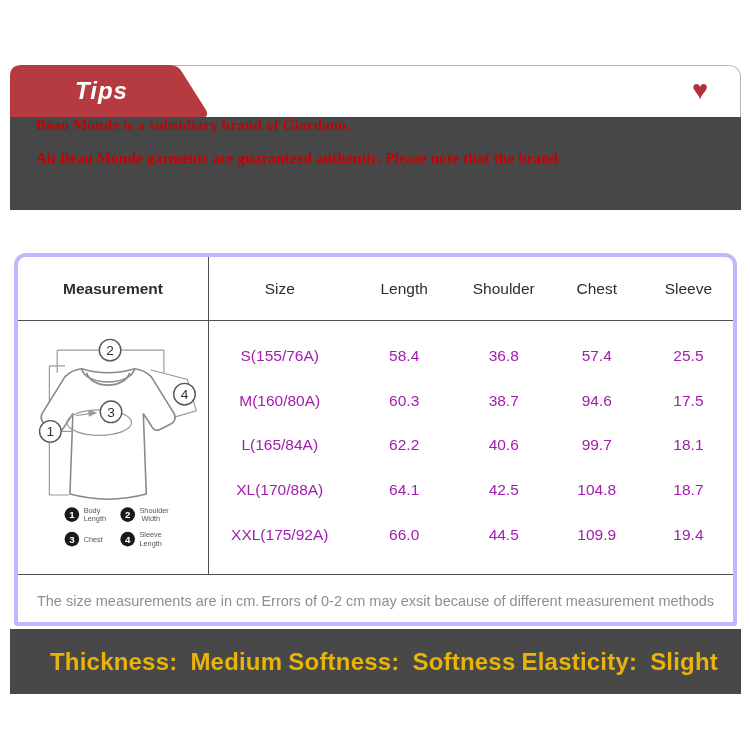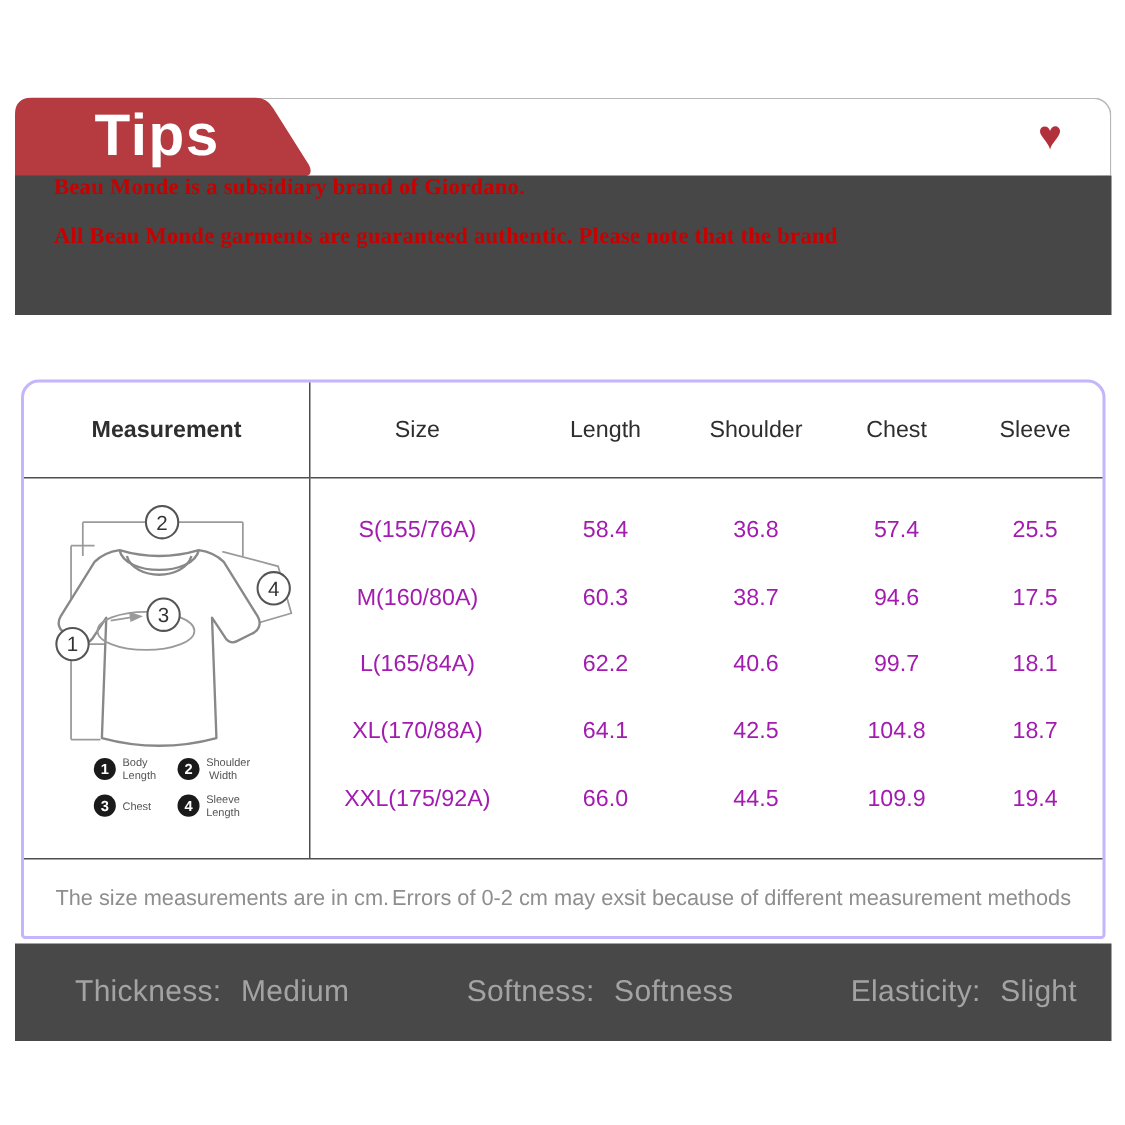--- a/index.html
+++ b/index.html
@@ -9,42 +9,42 @@
   }
 
   
   .banner {
     position:absolute; left:10px; top:65px; width:731px; height:52px;
     background:#fff; border:1px solid #b8b8b8; border-bottom:none;
     border-radius:12px 12px 0 0; box-sizing:border-box;
   }
   .tab-svg { position:absolute; left:-1px; top:-1px; width:212px; height:53px; }
   .tips-title {
-    position:absolute; left:52px; top:0; line-height:50px;
-    font-size:39px; font-weight:bold; color:#fff; letter-spacing:1px;
+    position:absolute; left:64px; top:0; line-height:50px;
+    font-size:24px; font-weight:bold; color:#fff; letter-spacing:1px;font-style:italic;
   }
   .heart {
     position:absolute; right:32px; top:0; line-height:48px;
     font-size:27px; color:#B2303C;
   }
 
   
   .notice {
     position:absolute; left:10px; top:117px; width:731px; height:93px;
     background:#474747; box-sizing:border-box; padding:0 18px 0 26px;
   }
   .notice p {
     margin:0 0 16px 0; font-family:"Liberation Serif", serif;
     font-weight:bold; font-size:15px; color:#C80000; letter-spacing:0.2px;
   }
 
   
   .size-table {
     position:absolute; left:14px; top:253px; width:723px; height:373px;
-    box-sizing:border-box; border:2px solid #c4b5fd;
+    box-sizing:border-box; border:4px solid #c4b5fd;
     border-radius:12px 12px 3px 3px; background:#fff;
     display:grid; grid-template-columns:191px 1fr; grid-template-rows:64px 1fr 52px;
   }
   .th-measure {
     border-right:1px solid #4f4f4f; border-bottom:1px solid #4f4f4f;
     display:flex; align-items:center; justify-content:center;
     font-weight:bold; font-size:15.5px; color:#2e2e2e;
   }
   .cols {
     display:grid; grid-template-columns:27% 20.5% 17.5% 18% 17%;
@@ -63,21 +63,21 @@
     gap:2px; font-size:14.5px; color:#8e8e8e;
   }
 
   
   .attr-bar {
     position:absolute; left:10px; top:629px; width:731px; height:65px;
     background:#484848; box-sizing:border-box;
     display:flex; align-items:center; justify-content:space-between;
     padding:0 23px 0 40px;
   }
-  .attr { color:#a3a3a3; font-weight:normal; font-size:20px; letter-spacing:0.2px; }
+  .attr { color:#eab308; font-weight:bold; font-size:24px; letter-spacing:0.2px; }
   .attr .v { margin-left:13px; }
 
   
   .tshirt-svg text { font-family:"Liberation Sans", sans-serif; }
 </style>
 </head>
 <body>
 
 <div class="page">
 

